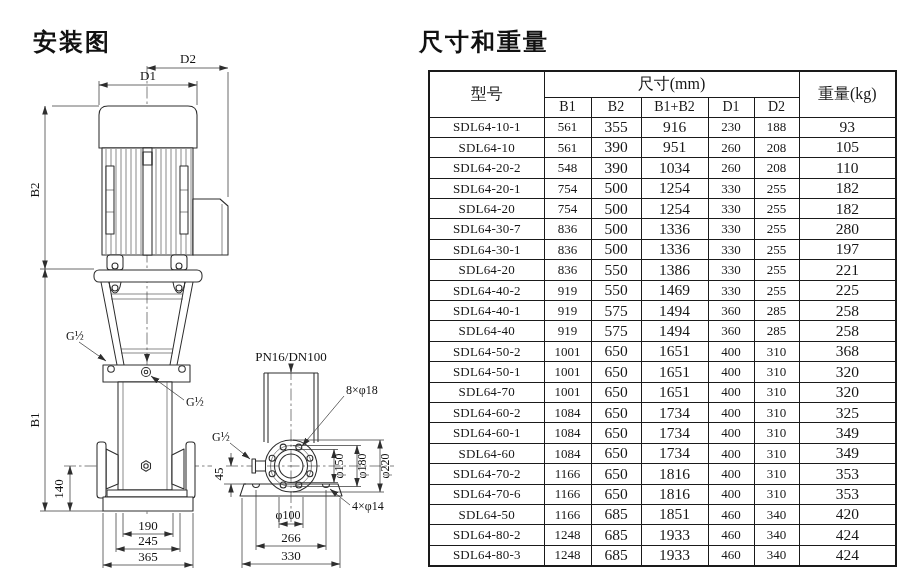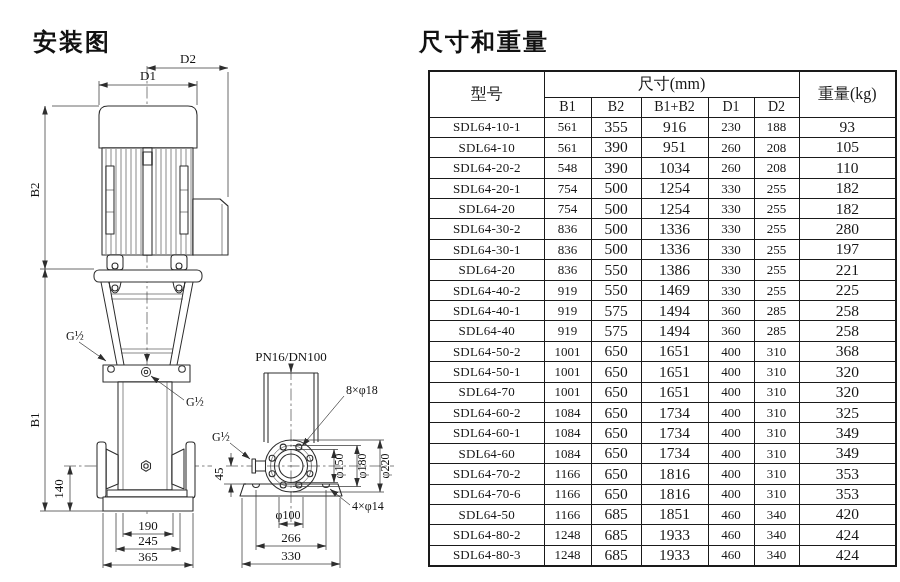--- a/index.html
+++ b/index.html
@@ -316,21 +316,21 @@
       <tr>
         <td>SDL64-20</td>
         <td>754</td>
         <td>500</td>
         <td>1254</td>
         <td>330</td>
         <td>255</td>
         <td>182</td>
       </tr>
       <tr>
-        <td>SDL64-30-2</td>
+        <td>SDL64-30-7</td>
         <td>836</td>
         <td>500</td>
         <td>1336</td>
         <td>330</td>
         <td>255</td>
         <td>280</td>
       </tr>
       <tr>
         <td>SDL64-30-1</td>
         <td>836</td>

